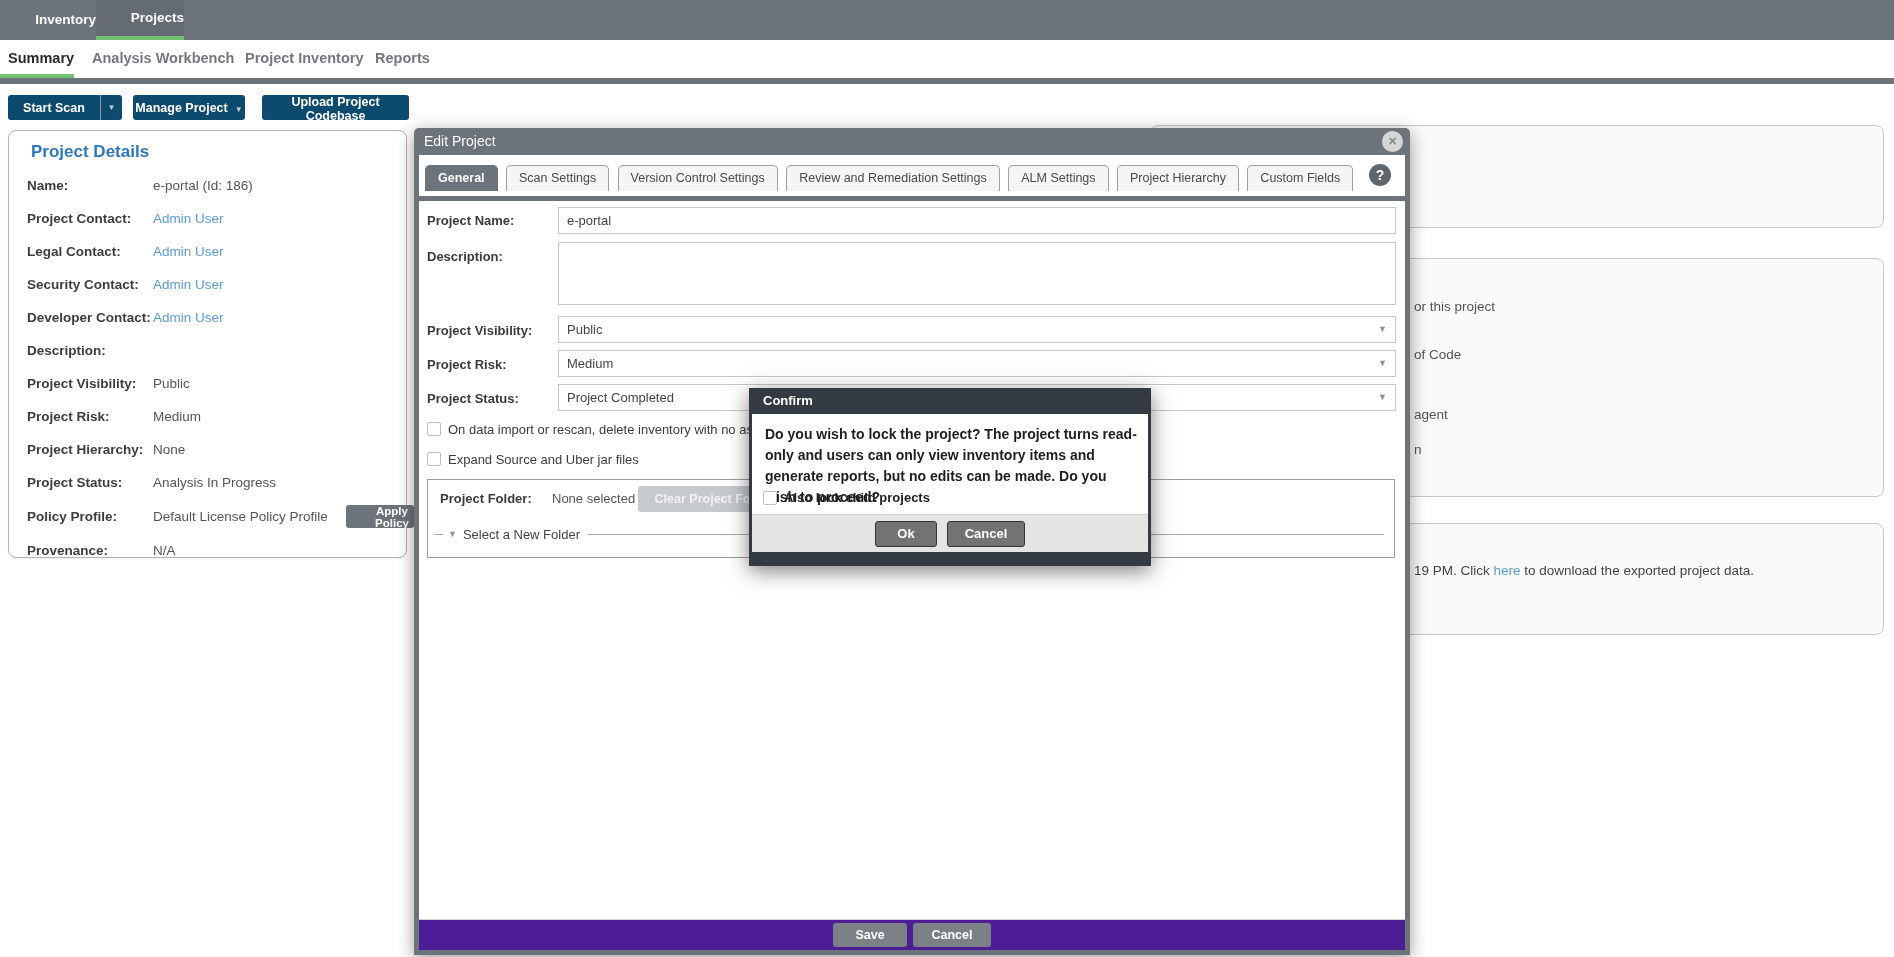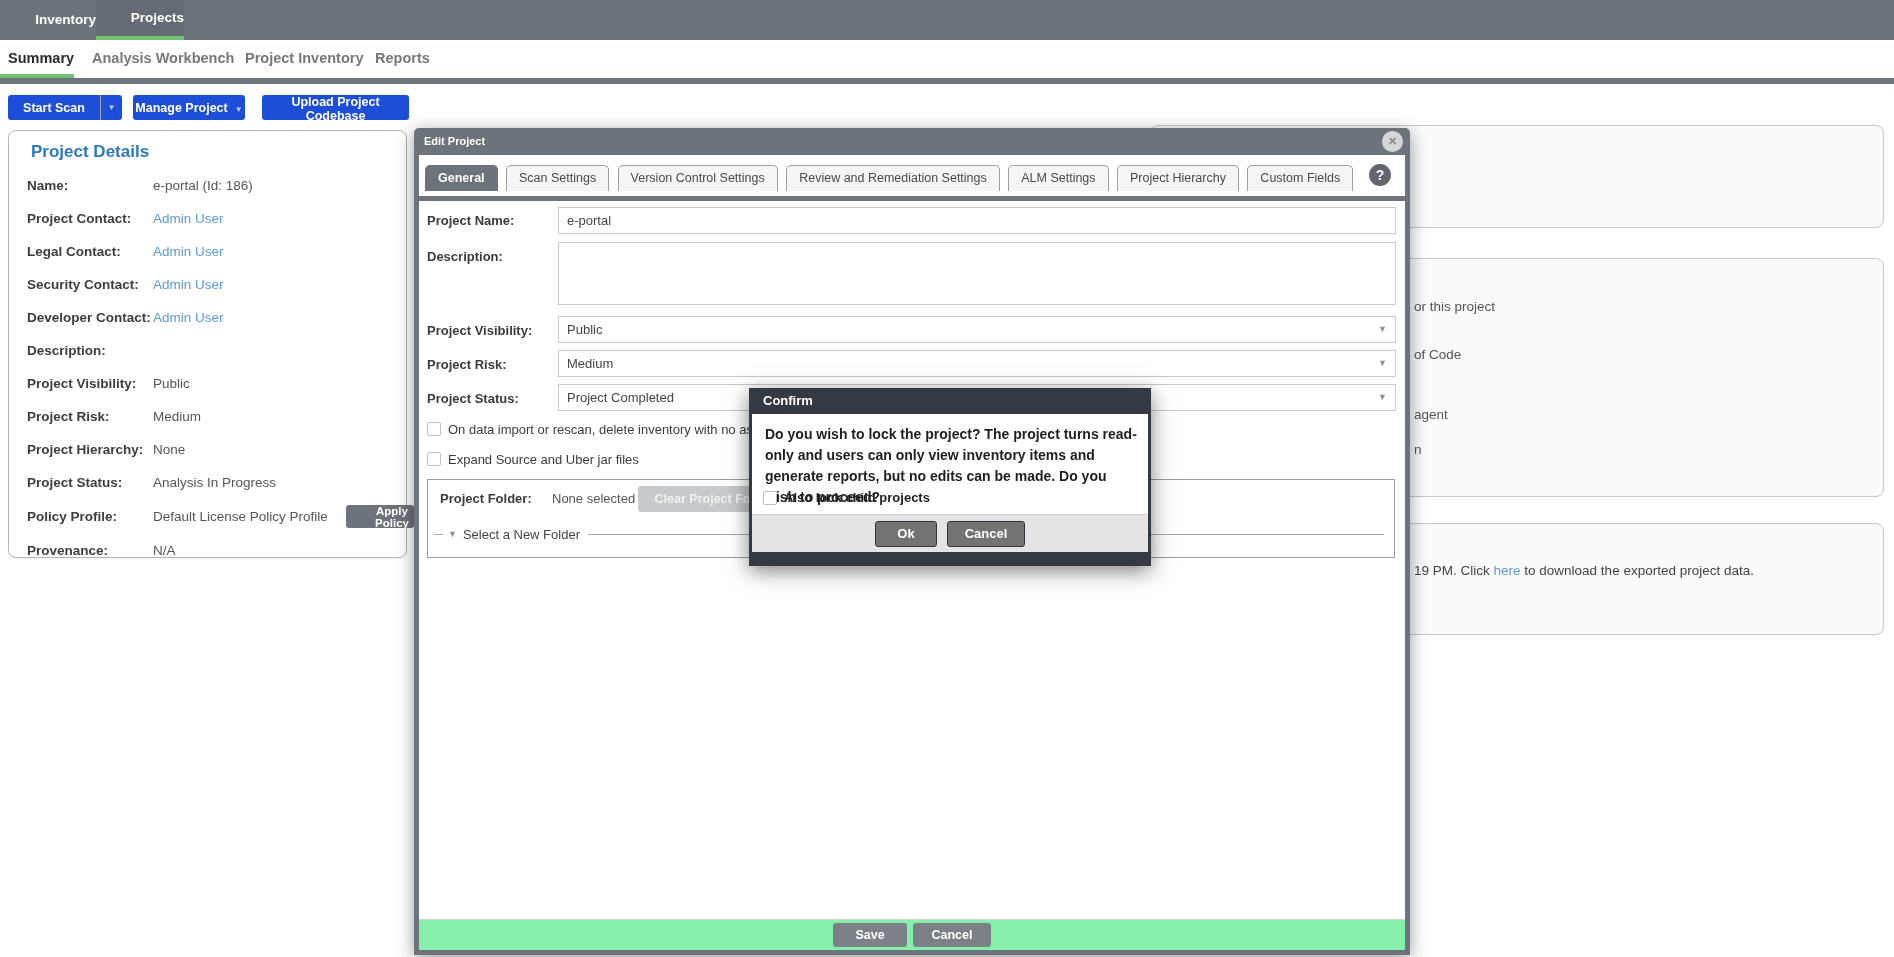--- a/index.html
+++ b/index.html
@@ -17,21 +17,21 @@
   .subnav-item { position:absolute; top:0; height:38px; line-height:36px; font-size:14.5px;
                  font-weight:bold; color:#74787c; }
   #sub-summary   { left:8px;  color:#2a2a2a; }
   #sub-workbench { left:92px; }
   #sub-inventory { left:245px; }
   #sub-reports   { left:375px; }
   #summary-underline { position:absolute; left:0; top:34px; width:74px; height:4px; background:#72c274; }
   #darkstrip { position:absolute; left:0; top:78px; width:1894px; height:6px; background:#6d737a; }
 
   
-  .tbtn { position:absolute; top:95px; height:25px; background:#1d4ed8; border:none; border-radius:3px;
+  .tbtn { position:absolute; top:95px; height:25px; background:#0c4a6e; border:none; border-radius:3px;
           color:#ffffff; font-size:12.5px; font-weight:bold; font-family:"Liberation Sans",sans-serif;
           cursor:pointer; }
   #btn-start-scan { left:8px; width:114px; padding:0; display:flex; align-items:stretch; }
   #btn-start-scan .main { flex:1; display:flex; align-items:center; justify-content:center; }
   #btn-start-scan .arrow-seg { width:22px; border-left:1px solid #9aa0a6; display:flex;
                                align-items:center; justify-content:center; }
   #btn-manage { left:133px; width:112px; }
   #btn-upload { left:262px; width:147px; }
   .dd-arrow { font-size:8px; color:#c8cdd2; margin-left:7px; }
 
@@ -55,21 +55,21 @@
   #bg-panel-c { top:523px; height:112px; }
   .clip-text { position:absolute; left:1414px; font-size:13.5px; color:#555; z-index:2; }
   #clip-0 { top:299px; } #clip-1 { top:347px; } #clip-2 { top:407px; } #clip-3 { top:442px; }
   #export-note { position:absolute; left:1414px; top:563px; font-size:13.5px; color:#444; z-index:2; }
   #export-note a { color:#5b9bd1; text-decoration:none; cursor:pointer; }
 
   
   #modal { position:absolute; left:414px; top:128px; width:996px; height:827px; background:#6d737a;
            border-radius:5px 5px 0 0; box-shadow:0 4px 18px rgba(0,0,0,.40); z-index:10; }
   #modal-title { position:absolute; left:10px; top:0; height:27px; line-height:27px;
-                 color:#fff; font-size:11px; font-weight:bold; }
+                 color:#fff; font-size:14px; font-weight:normal; }
   #modal-close { position:absolute; right:7px; top:3px; width:21px; height:21px; border-radius:50%;
                  background:#d4d6d8; color:#85898e; font-size:11px; font-weight:bold; text-align:center;
                  line-height:21px; cursor:pointer; }
   #modal-body { position:absolute; left:5px; top:27px; width:986px; height:795px; background:#ffffff; }
 
   
   #tabstrip { position:absolute; left:6px; top:10px; height:27px; }
   .etab { display:inline-block; height:26px; line-height:24px; padding:0 12px; margin-right:4px;
           background:#f5f5f5; border:1px solid #9aa0a5; border-bottom:none; border-radius:5px 5px 0 0;
           font-size:12.5px; color:#4a4a4a; cursor:pointer; vertical-align:bottom; }
@@ -109,21 +109,21 @@
               border:none; border-radius:3px; color:#f0f2f3; font-size:12.5px; font-weight:bold;
               font-family:"Liberation Sans",sans-serif; }
   #pf-expander { position:absolute; left:6px; right:10px; top:46px; height:16px; display:flex;
                  align-items:center; cursor:pointer; }
   .leg-dash { width:9px; border-top:1px solid #a8a8a8; margin-right:5px; }
   .leg-line { flex:1; border-top:1px solid #a8a8a8; margin-left:8px; }
   .exp-arrow { font-size:9px; color:#8b9196; margin-right:6px; }
   #pf-expander .exp-text { font-size:13px; color:#444; }
 
   
-  #modal-footer { position:absolute; left:0; top:764px; width:986px; height:31px; background:#86efac;
+  #modal-footer { position:absolute; left:0; top:764px; width:986px; height:31px; background:#4c1d95;
                   border-top:1px solid #d5d5d5; display:flex; align-items:center; justify-content:center;
                   gap:6px; }
   .mf-btn { height:24px; background:#7b8187; border:none; border-radius:3px; color:#fff; font-size:12.5px;
             font-weight:bold; font-family:"Liberation Sans",sans-serif; cursor:pointer; }
   #btn-save { width:74px; } #btn-modal-cancel { width:78px; }
 
   
   #confirm { position:absolute; left:749px; top:388px; width:402px; background:#343a41; padding:0 3px 14px;
              box-shadow:0 5px 20px rgba(0,0,0,.5); z-index:20; }
   #confirm-title { height:26px; line-height:26px; color:#fff; font-size:13px; font-weight:bold;

